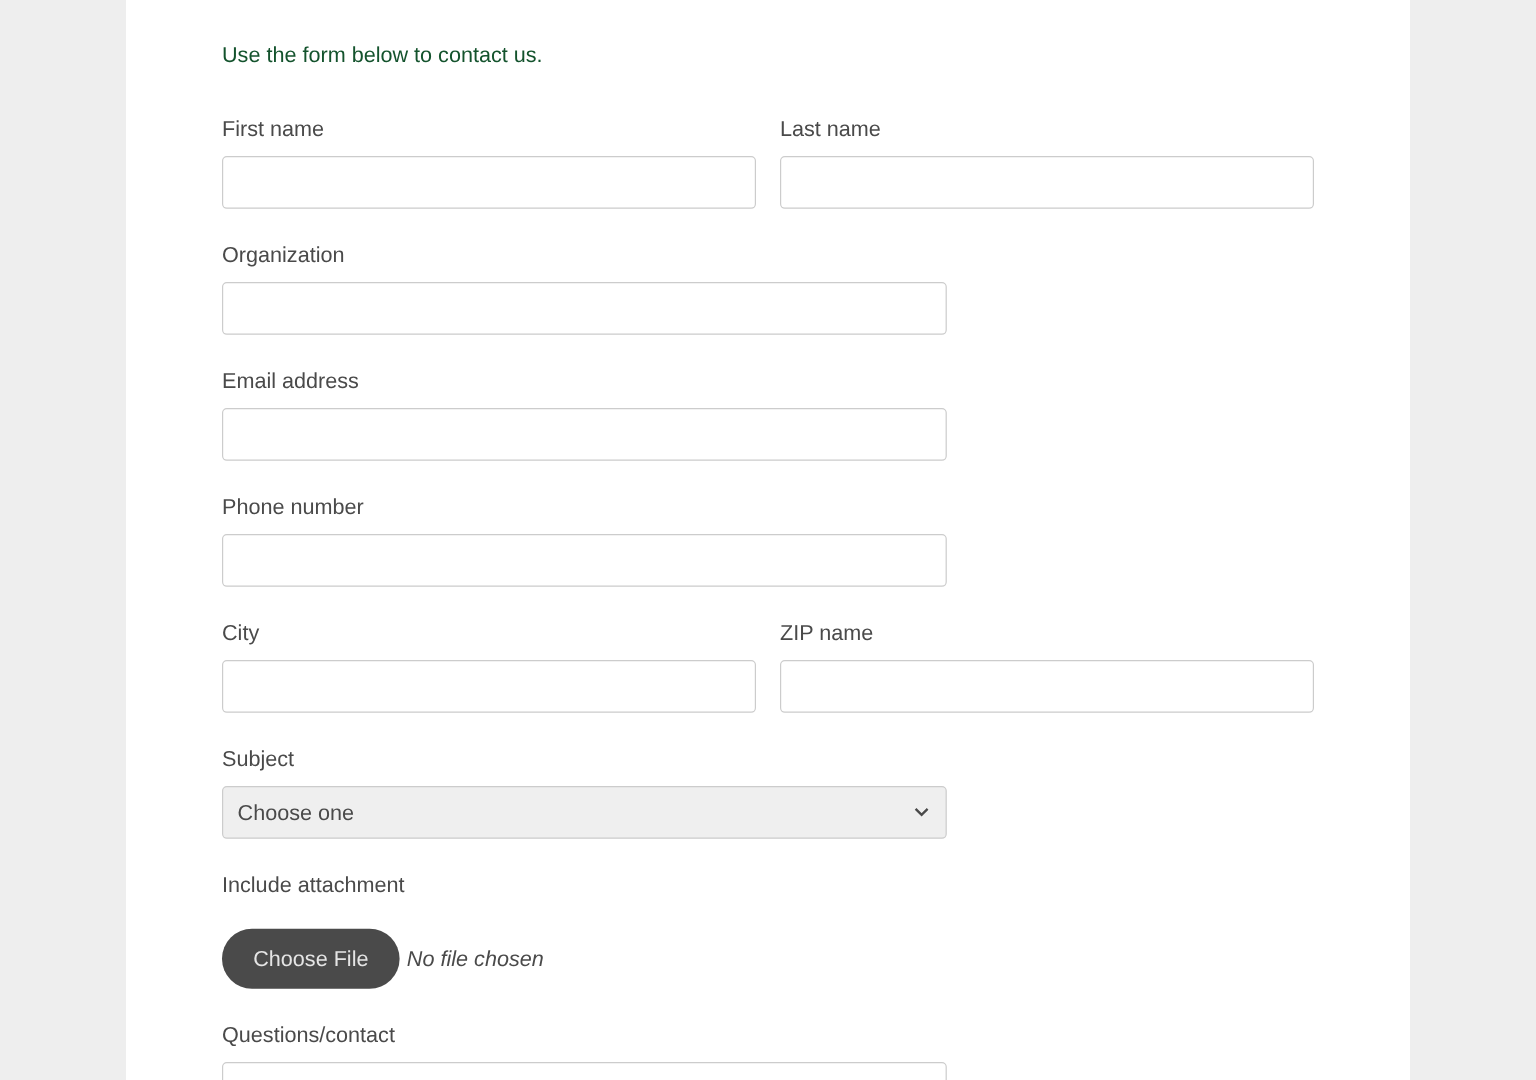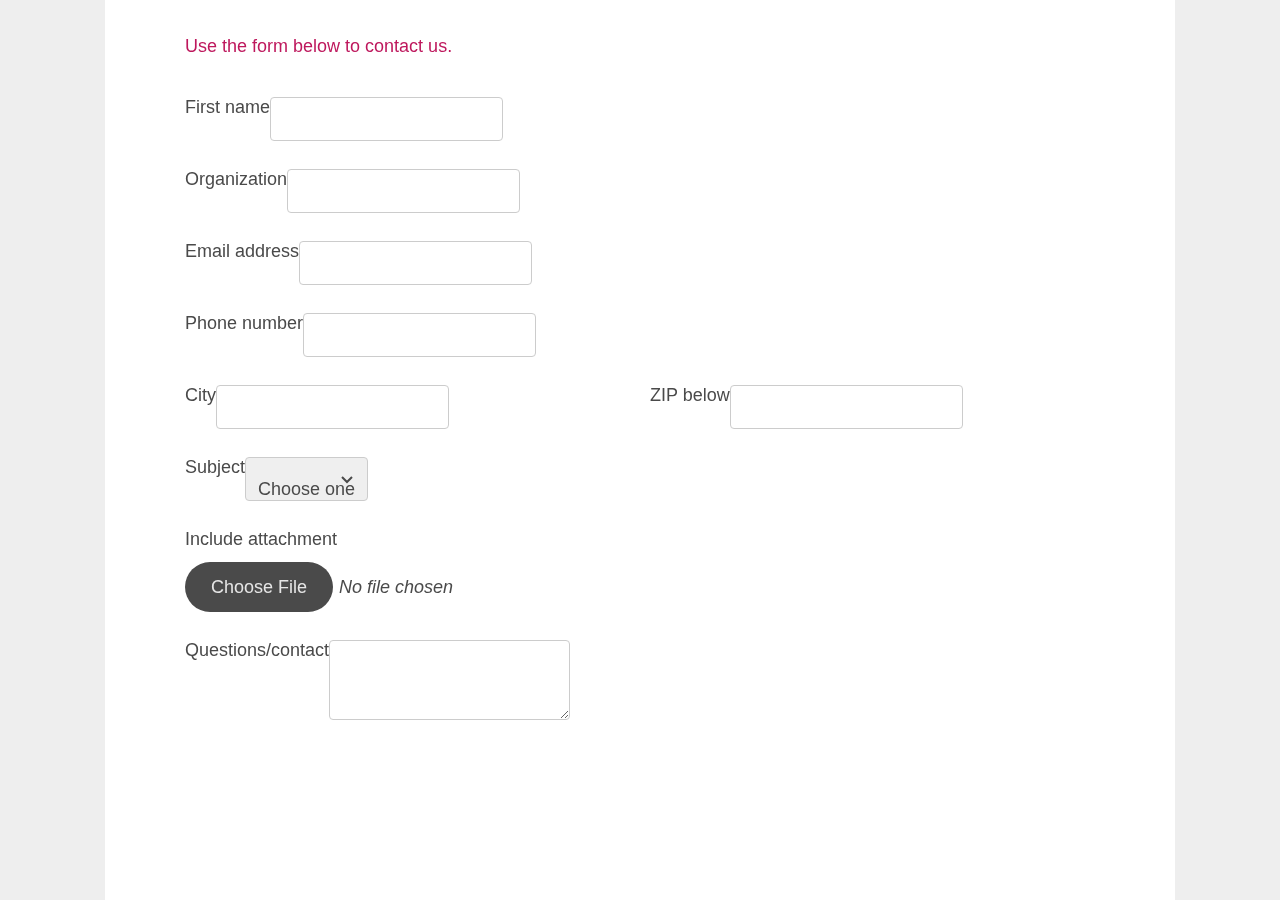--- a/index.html
+++ b/index.html
@@ -11,31 +11,31 @@
     justify-content: center;
   }
   .page {
     width: 1070px;
     background: #ffffff;
     min-height: 900px;
     padding: 36px 80px 0 80px;
   }
   .intro {
     font-size: 18px;
-    color: #be185d;
+    color: #14532d;
     margin-bottom: 40px;
   }
   .form-row {
     display: flex;
     gap: 20px;
     margin-bottom: 28px;
   }
   .field {
     display: flex;
-    flex-direction: row;
+    flex-direction: column;
   }
   .field label {
     font-size: 18px;
     color: #4a4a4a;
     margin-bottom: 12px;
   }
   .field input[type="text"],
   .field textarea {
     border: 1px solid #cccccc;
     border-radius: 4px;
@@ -49,21 +49,21 @@
     height: auto;
     min-height: 80px;
     resize: vertical;
   }
   .select-wrapper {
     border: 1px solid #cccccc;
     border-radius: 4px;
     background: #efefef;
     height: 44px;
     display: flex;
-    align-items: flex-end;
+    align-items: center;
     padding: 0 12px;
     position: relative;
     cursor: pointer;
   }
   .select-wrapper .value {
     font-size: 18px;
     color: #4a4a4a;
   }
   .select-wrapper .chev {
     position: absolute;
@@ -101,20 +101,24 @@
 
 <div class="page">
 
   <p class="intro">Use the form below to contact us.</p>
 
   <div class="form-row">
     <div class="field half">
       <label>First name</label>
       <input type="text" value="" style="">
     </div>
+    <div class="field half">
+      <label>Last name</label>
+      <input type="text" value="" style="">
+    </div>
   </div>
 
   <div class="form-row">
     <div class="field two-thirds">
       <label>Organization</label>
       <input type="text" value="" style="">
     </div>
   </div>
 
   <div class="form-row">
@@ -130,40 +134,40 @@
       <input type="text" value="" style="">
     </div>
   </div>
 
   <div class="form-row">
     <div class="field third">
       <label>City</label>
       <input type="text" value="" style="">
     </div>
     <div class="field third">
-      <label>ZIP below</label>
+      <label>ZIP name</label>
       <input type="text" value="" style="">
     </div>
   </div>
 
   <div class="form-row">
     <div class="field two-thirds">
       <label>Subject</label>
       <div class="select-wrapper">
         <span class="value">Choose one</span>
         <span class="chev">
           <svg width="12" height="8" viewBox="0 0 12 8">
               <path d="M1 1 L6 6 L11 1" stroke="#4a4a4a" stroke-width="2" fill="none"></path>
             </svg>
         </span>
       </div>
     </div>
   </div>
 
-  <div class="form-row" style="flex-direction:column; gap:12px; margin-bottom:28px;">
+  <div class="form-row" style="flex-direction:column; gap:26px; margin-bottom:28px;">
     <label style="font-size:18px;">Include attachment</label>
     <div class="file-row">
       <button class="file-btn">Choose File</button>
       <span class="file-status">No file chosen</span>
     </div>
   </div>
 
   <div class="form-row" style="margin-bottom:0;">
     <div class="field two-thirds">
       <label>Questions/contact</label>

